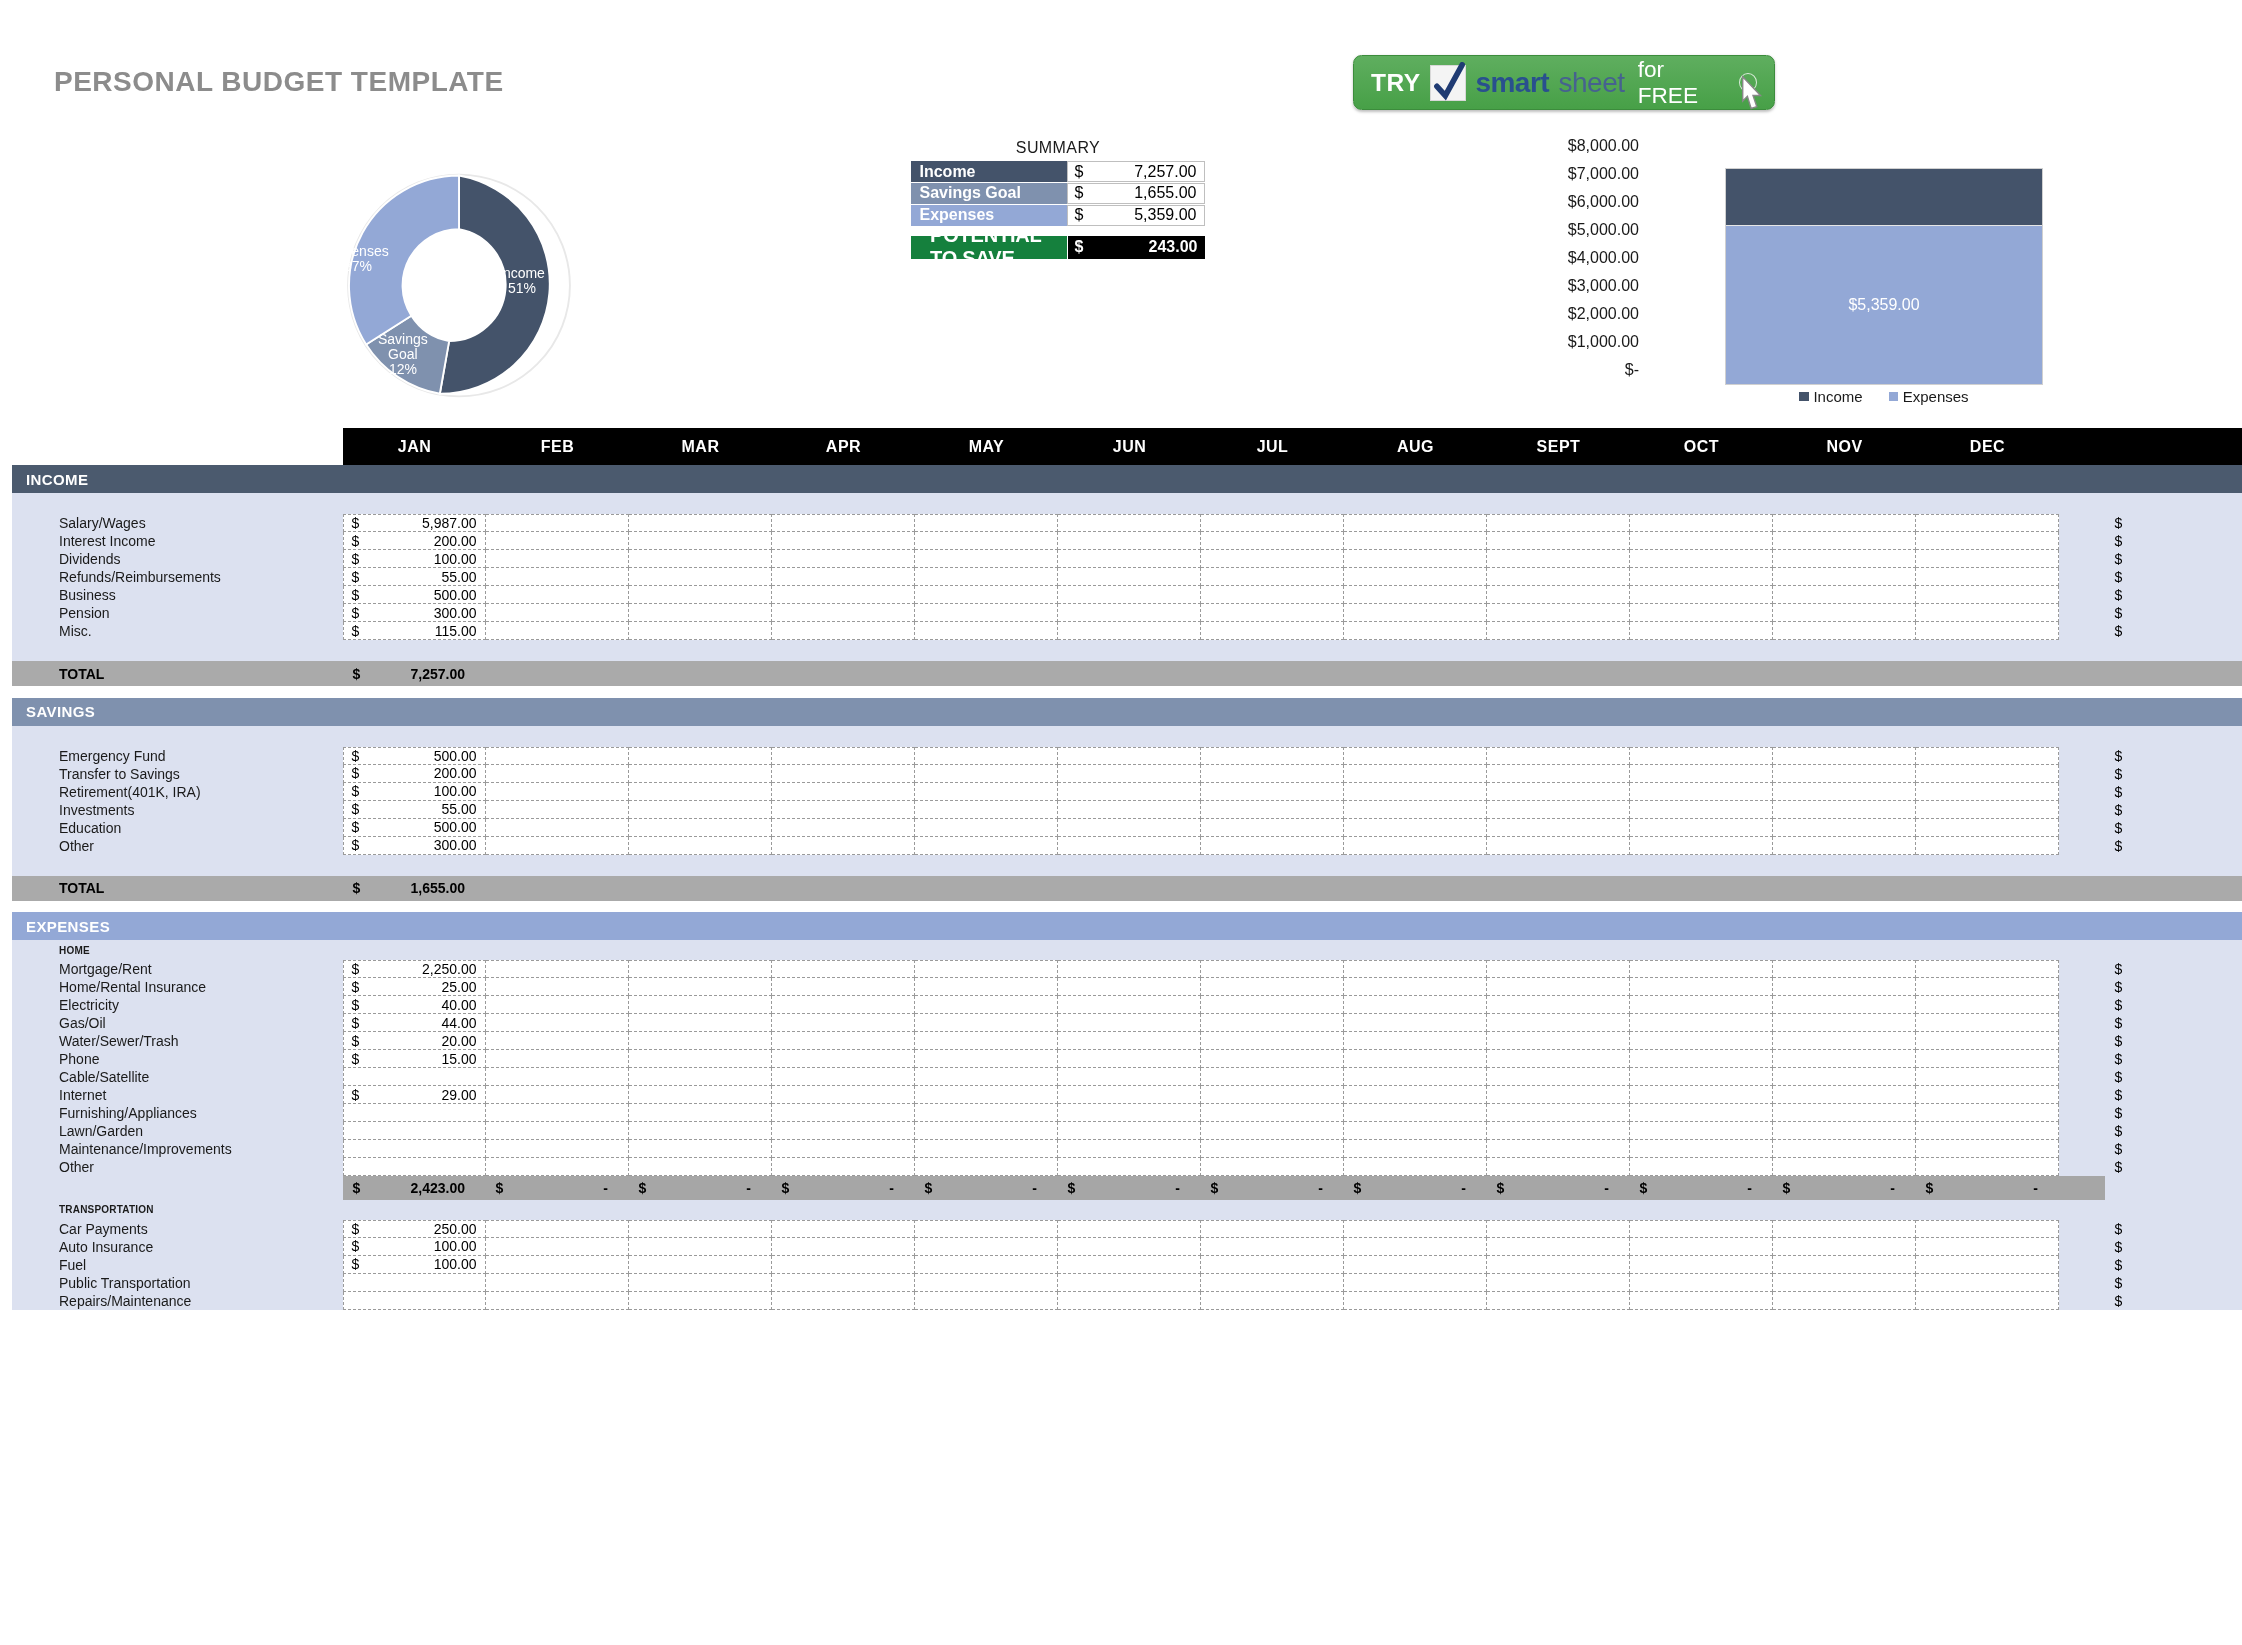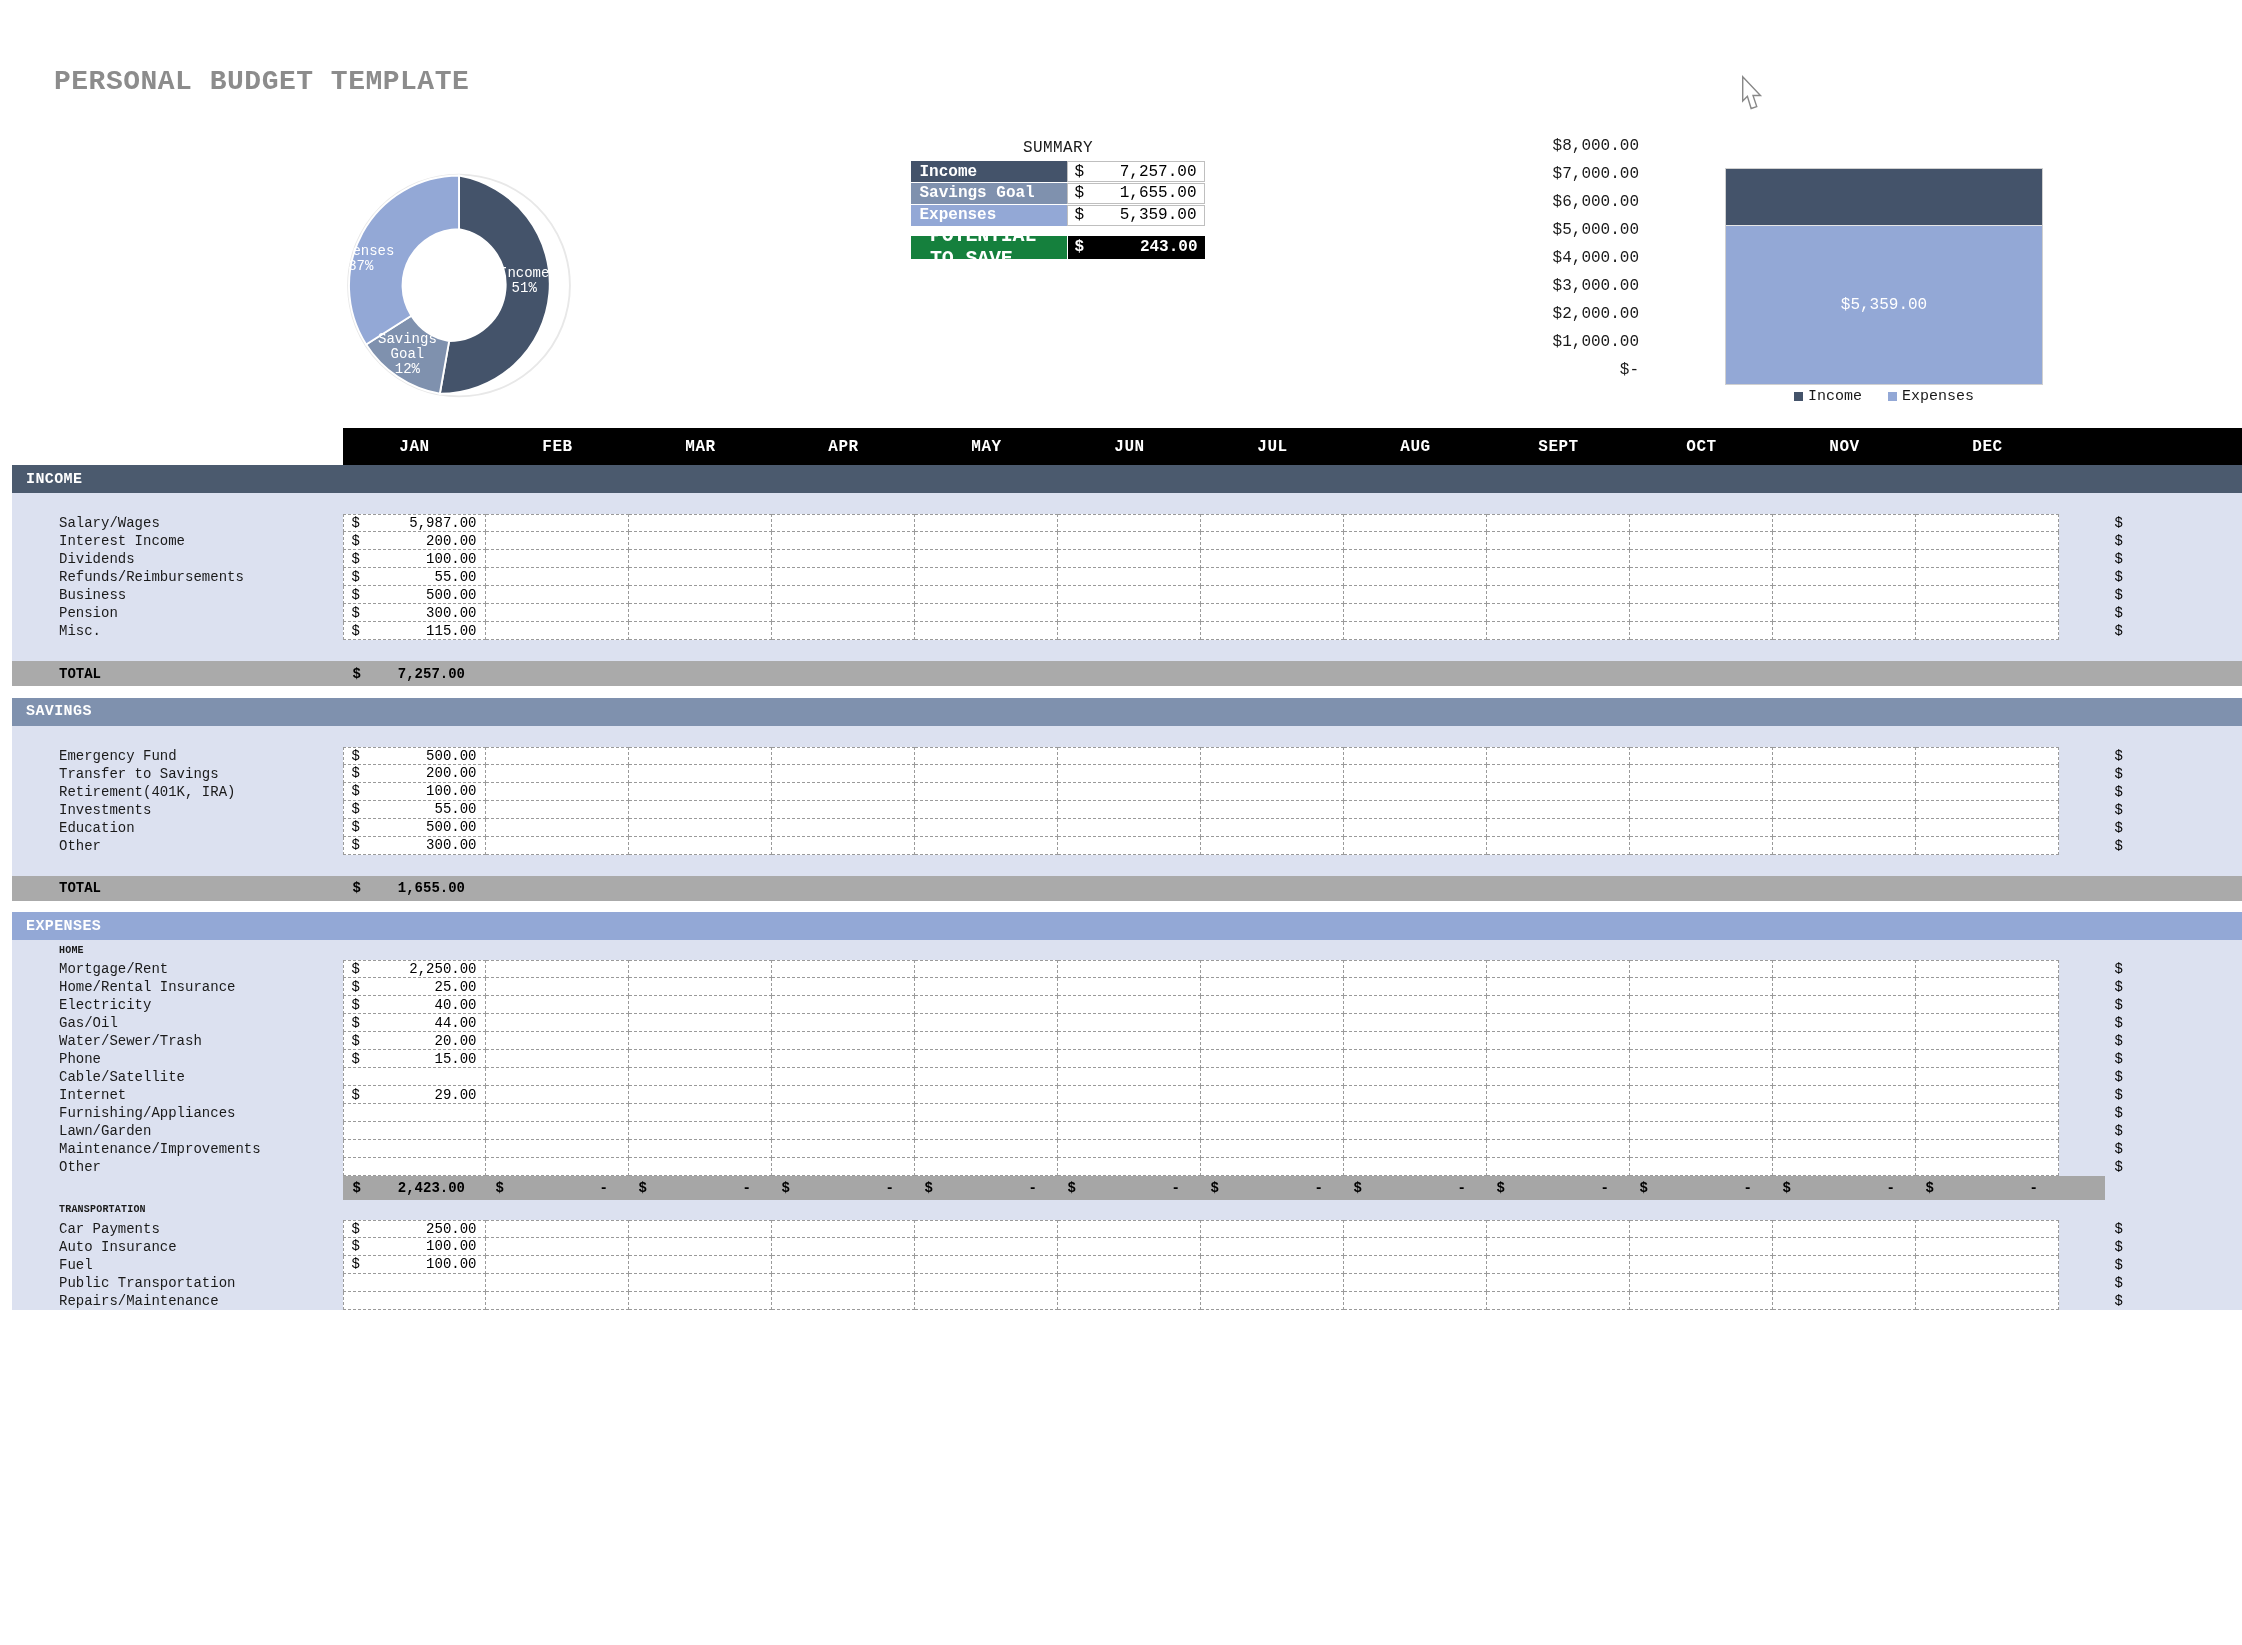--- a/index.html
+++ b/index.html
@@ -2,21 +2,21 @@
 <html style="font-size:15px"><head>
 <meta charset="utf-8">
 <style>
   * { box-sizing: border-box; margin: 0; padding: 0; }
   html, body {
     width: 2243px; height: 1646px;
     background: #ffffff;
     font-family: "Liberation Sans", sans-serif;
     overflow: hidden;
   }
-  .page { position: relative; width: 1811px; height: 1646px; background: #fff; font-family: Liberation Mono, monospace; }
+  .page { position: relative; width: 1811px; height: 1646px; background: #fff; }
 
   
   .title {
     position: absolute; left: 54px; top: 66px;
     font-size: 28px; font-weight: bold; color: #8c8c8c;
     letter-spacing: 0.5px;
   }
   .ss-btn {
     position: absolute; right: 36px; top: 55px;
     width: 422px; height: 55px; border-radius: 8.5px;
@@ -185,20 +185,32 @@
   .sub-row .gap-col { height: 23.5px; background: #a6a6a6; }
   .sub-row .tot-col { height: 23.5px; background: #dce1f0; }
 </style>
 </head>
 <body>
 
 <div class="page">
 
   <div class="title">PERSONAL BUDGET TEMPLATE</div>
 
+  <div class="ss-btn">
+    <span class="ss-try">TRY</span>
+    <span class="ss-check">
+      <svg width="34" height="43" viewBox="0 0 36 46">
+          <path d="M4 26 L13 36 L31 3" stroke="#1f3b73" stroke-width="6" fill="none" stroke-linecap="round"></path>
+        </svg>
+    </span>
+    <span class="ss-smart">smart</span>
+    <span class="ss-sheet">sheet</span>
+    <span class="ss-free">for FREE</span>
+    <span class="ss-o"></span>
+  </div>
   <svg class="cursor" viewBox="0 0 34 46">
     <path d="M6 4 L6 30 L11 25 L15 38 L21 36 L17 24 L25 24 Z" fill="#fff" stroke="#888" stroke-width="1.5"></path>
   </svg>
 
   <div class="donut">
     <svg width="256" height="235" viewBox="0 0 272 250">
       <g transform="translate(136,125)">
         <circle r="118" fill="none" stroke="#e8e8e8" stroke-width="2"></circle>
 
         <path d="M0,-117 A117,117 0 0 1 -20.4,115.2 L-10.5,59.1 A60,60 0 0 0 0,-60 Z" fill="#44536a" stroke="#fff" stroke-width="2"></path>

